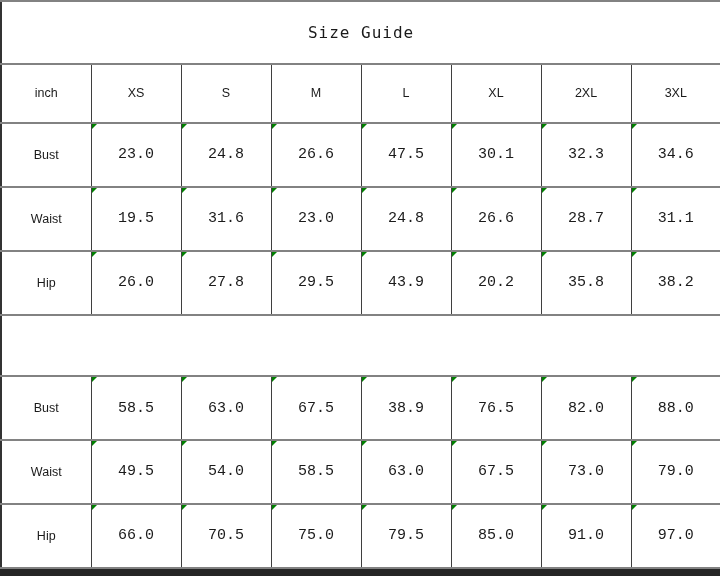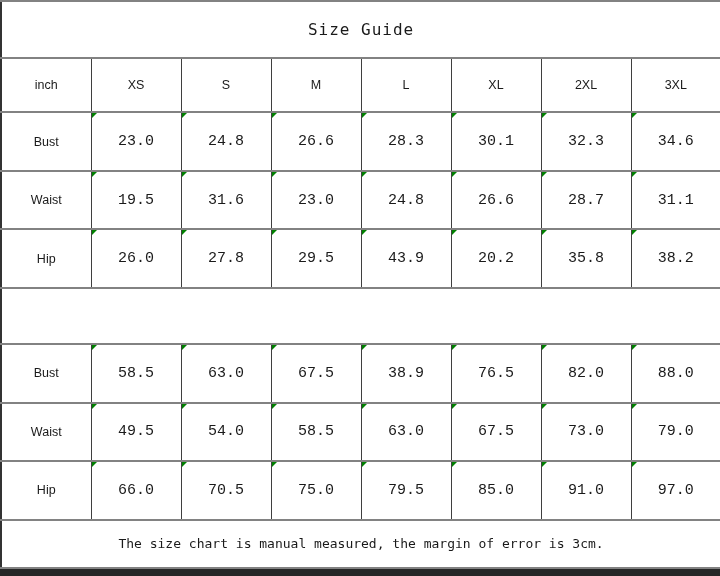--- a/index.html
+++ b/index.html
@@ -101,21 +101,21 @@
       <td class="head-cell">XL</td>
       <td class="head-cell">2XL</td>
       <td class="head-cell">3XL</td>
     </tr>
 
     <tr class="r-data">
       <td class="head-cell">Bust</td>
       <td class="num-cell"><span class="tri"></span><span>23.0</span></td>
       <td class="num-cell"><span class="tri"></span><span>24.8</span></td>
       <td class="num-cell"><span class="tri"></span><span>26.6</span></td>
-      <td class="num-cell"><span class="tri"></span><span>28.3</span></td>
+      <td class="num-cell"><span class="tri"></span><span>47.5</span></td>
       <td class="num-cell"><span class="tri"></span><span>30.1</span></td>
       <td class="num-cell"><span class="tri"></span><span>32.3</span></td>
       <td class="num-cell"><span class="tri"></span><span>34.6</span></td>
     </tr>
 
     <tr class="r-data">
       <td class="head-cell">Waist</td>
       <td class="num-cell"><span class="tri"></span><span>19.5</span></td>
       <td class="num-cell"><span class="tri"></span><span>31.6</span></td>
       <td class="num-cell"><span class="tri"></span><span>23.0</span></td>
@@ -167,20 +167,17 @@
       <td class="head-cell">Hip</td>
       <td class="num-cell"><span class="tri"></span><span>66.0</span></td>
       <td class="num-cell"><span class="tri"></span><span>70.5</span></td>
       <td class="num-cell"><span class="tri"></span><span>75.0</span></td>
       <td class="num-cell"><span class="tri"></span><span>79.5</span></td>
       <td class="num-cell"><span class="tri"></span><span>85.0</span></td>
       <td class="num-cell"><span class="tri"></span><span>91.0</span></td>
       <td class="num-cell"><span class="tri"></span><span>97.0</span></td>
     </tr>
 
-    <tr class="r-footer">
-      <td colspan="8" class="full footer-cell">The size chart is manual measured, the margin of error is 3cm.</td>
-    </tr>
   </tbody>
     </table>
 
   <div class="bottom-bar"></div>
 </div>
 
 </body></html>

